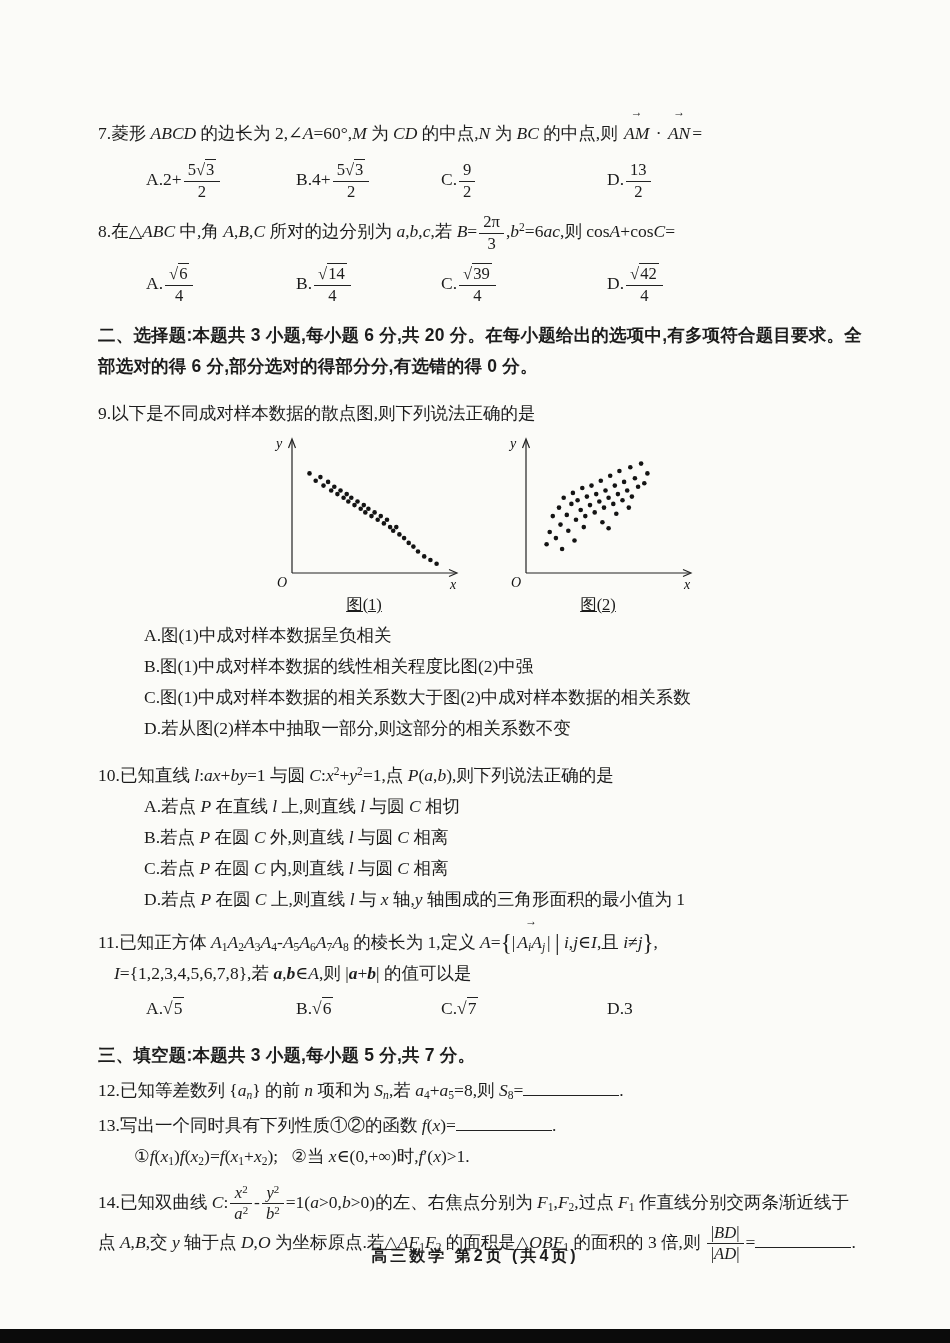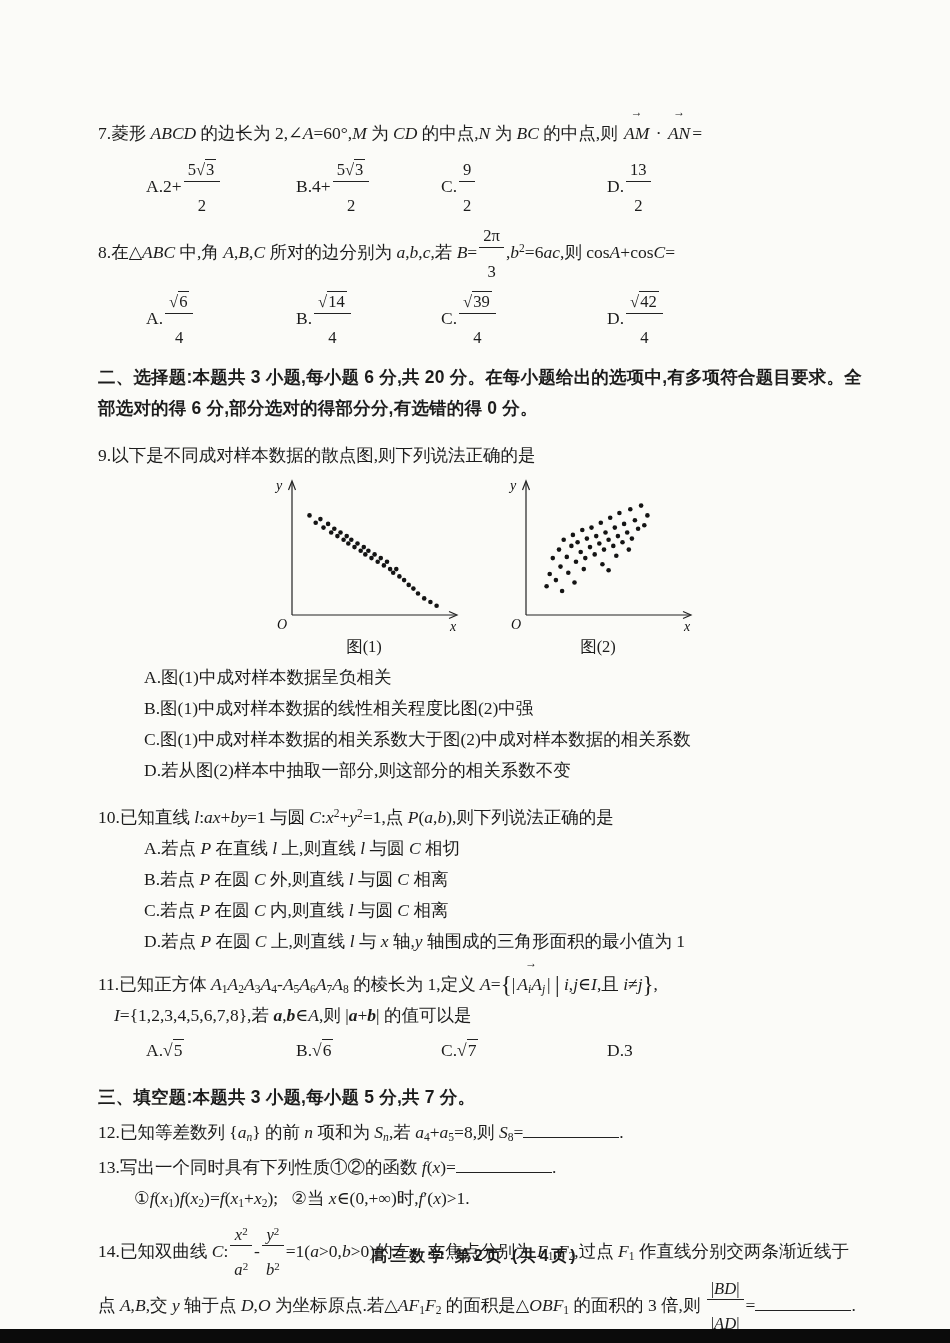--- a/index.html
+++ b/index.html
@@ -22,21 +22,21 @@
   sup { font-size:0.66em; vertical-align:0.5em; line-height:0; }
 
   .sec-header {
     font-weight:bold;
     font-family:"Liberation Sans","DejaVu Sans",sans-serif;
     letter-spacing:0.2px;
   }
 
   
   .frac { display:inline-flex; flex-direction:column; vertical-align:middle;
-          text-align:center; line-height:1.12; font-size:0.95em; margin:0 2px;gap:14px; }
+          text-align:center; line-height:1.12; font-size:0.95em; margin:0 2px; }
   .frac .num { border-bottom:1.2px solid #222; padding:0 4px 1px; display:block; }
   .frac .den { padding:1px 4px 0; display:block; }
   .sqrt { white-space:nowrap; }
   .sqrt .rad { border-top:1.1px solid #222; padding:0 2px 0 1px; }
   .vec { position:relative; display:inline-block; font-style:italic; padding:0 2px; }
   .vec::after { content:"→"; position:absolute; left:0; right:0; top:-0.92em;
                 font-size:0.68em; text-align:center; font-style:normal; line-height:1; }
   .big { font-size:1.32em; vertical-align:-0.1em; line-height:1; }
   .blank { display:inline-block; width:96px; height:0.95em;
            border-bottom:1.1px solid #222; vertical-align:baseline; }
@@ -49,21 +49,21 @@
   .opts-row .opt:last-child { width:auto; }
 
   .opt-line { padding-left:46px; }
   .indent-sm { padding-left:16px; }
   .indent-md { padding-left:36px; }
 
   
   .figures { display:flex; justify-content:center; gap:34px; margin-top:2px; }
   .fig { text-align:center; }
   .fig svg { display:block; }
-  .fig-caption { text-align:center; font-size:16.5px; line-height:22px; margin-top:1px; }
+  .fig-caption { text-align:center; font-size:16.5px; line-height:22px; margin-top:1px;text-decoration:underline; }
   .axis { stroke:#222; stroke-width:1.2; }
   .axlab { font-style:italic; font-size:14px; fill:#111;
            font-family:"Liberation Serif","DejaVu Serif",serif; }
 
   .footer { position:absolute; left:0; right:0; bottom:72px; text-align:center;
             font-weight:bold; font-family:"Liberation Sans","DejaVu Sans",sans-serif;
             font-size:16px; letter-spacing:3px; }
   .scan-bottom { position:absolute; left:0; right:0; bottom:0; height:14px; background:#0b0b0b; }
 </style>
 </head>

